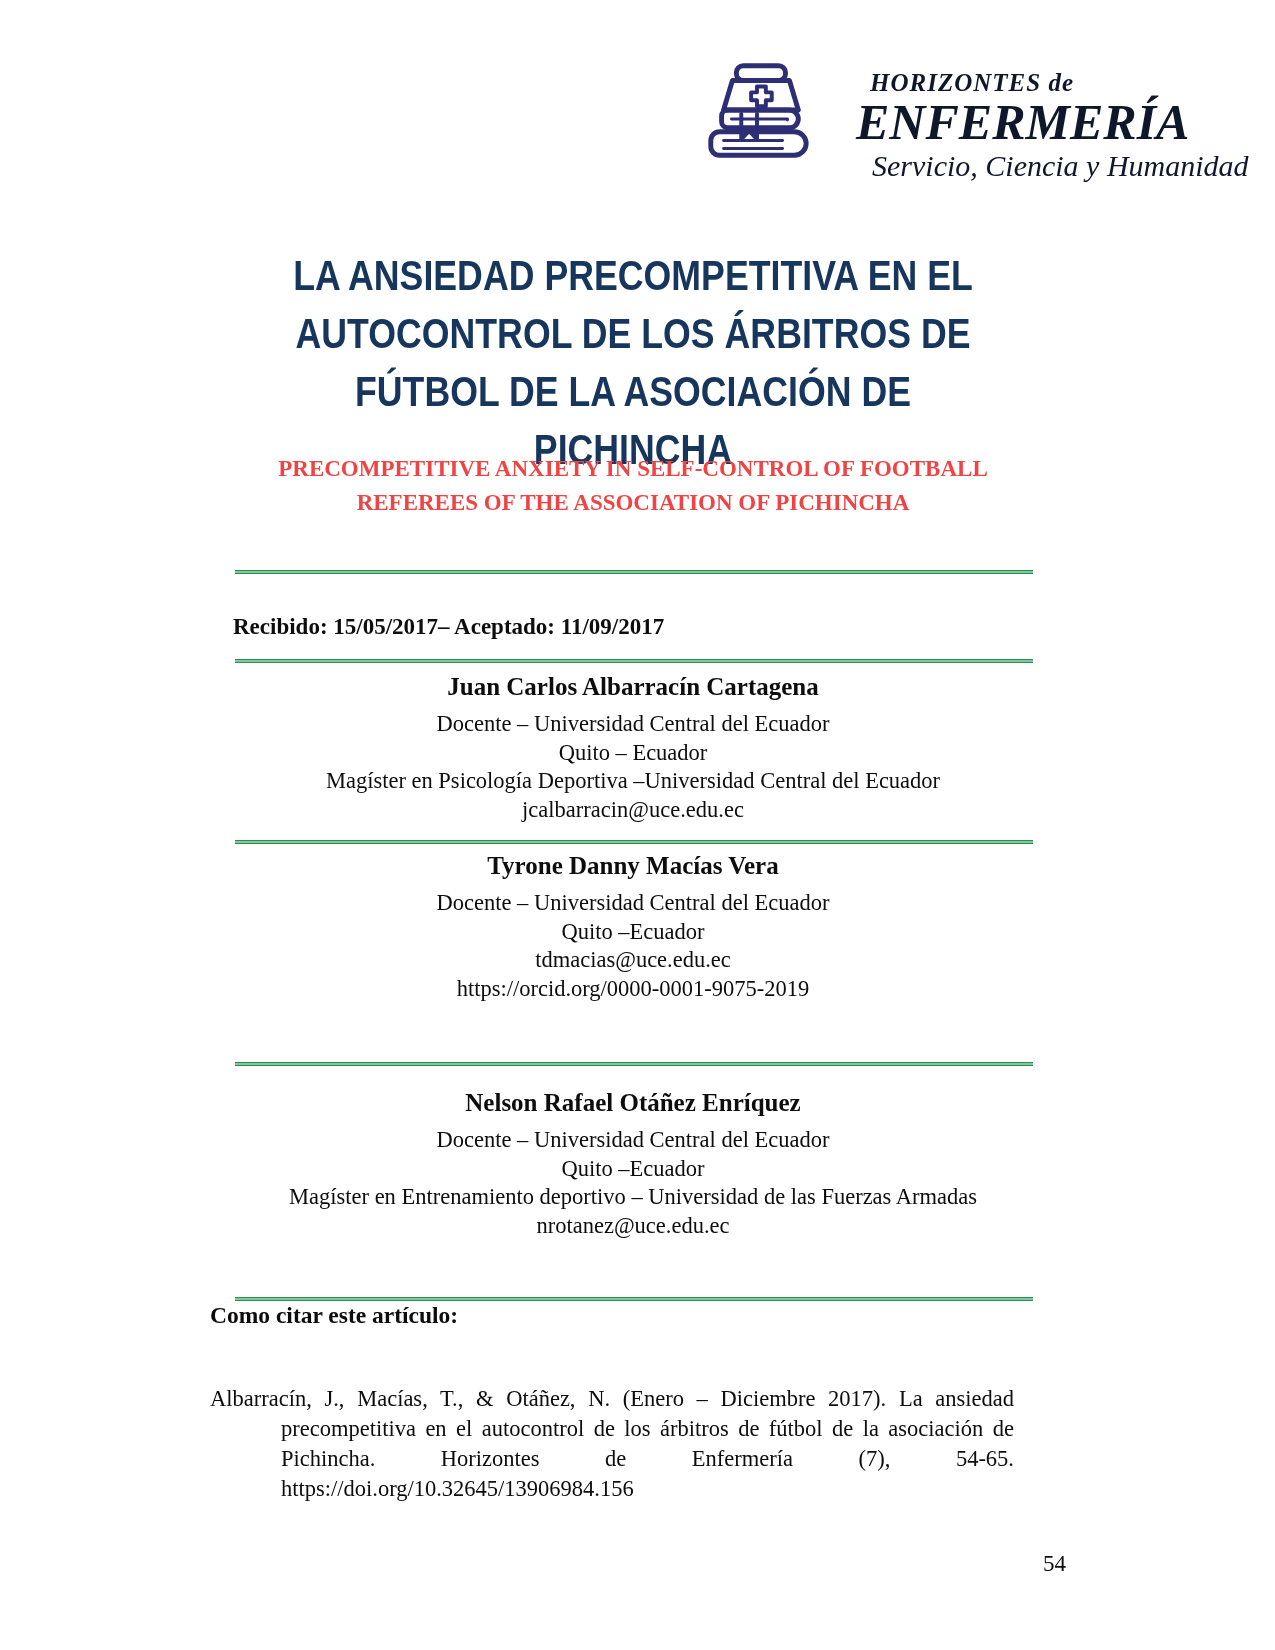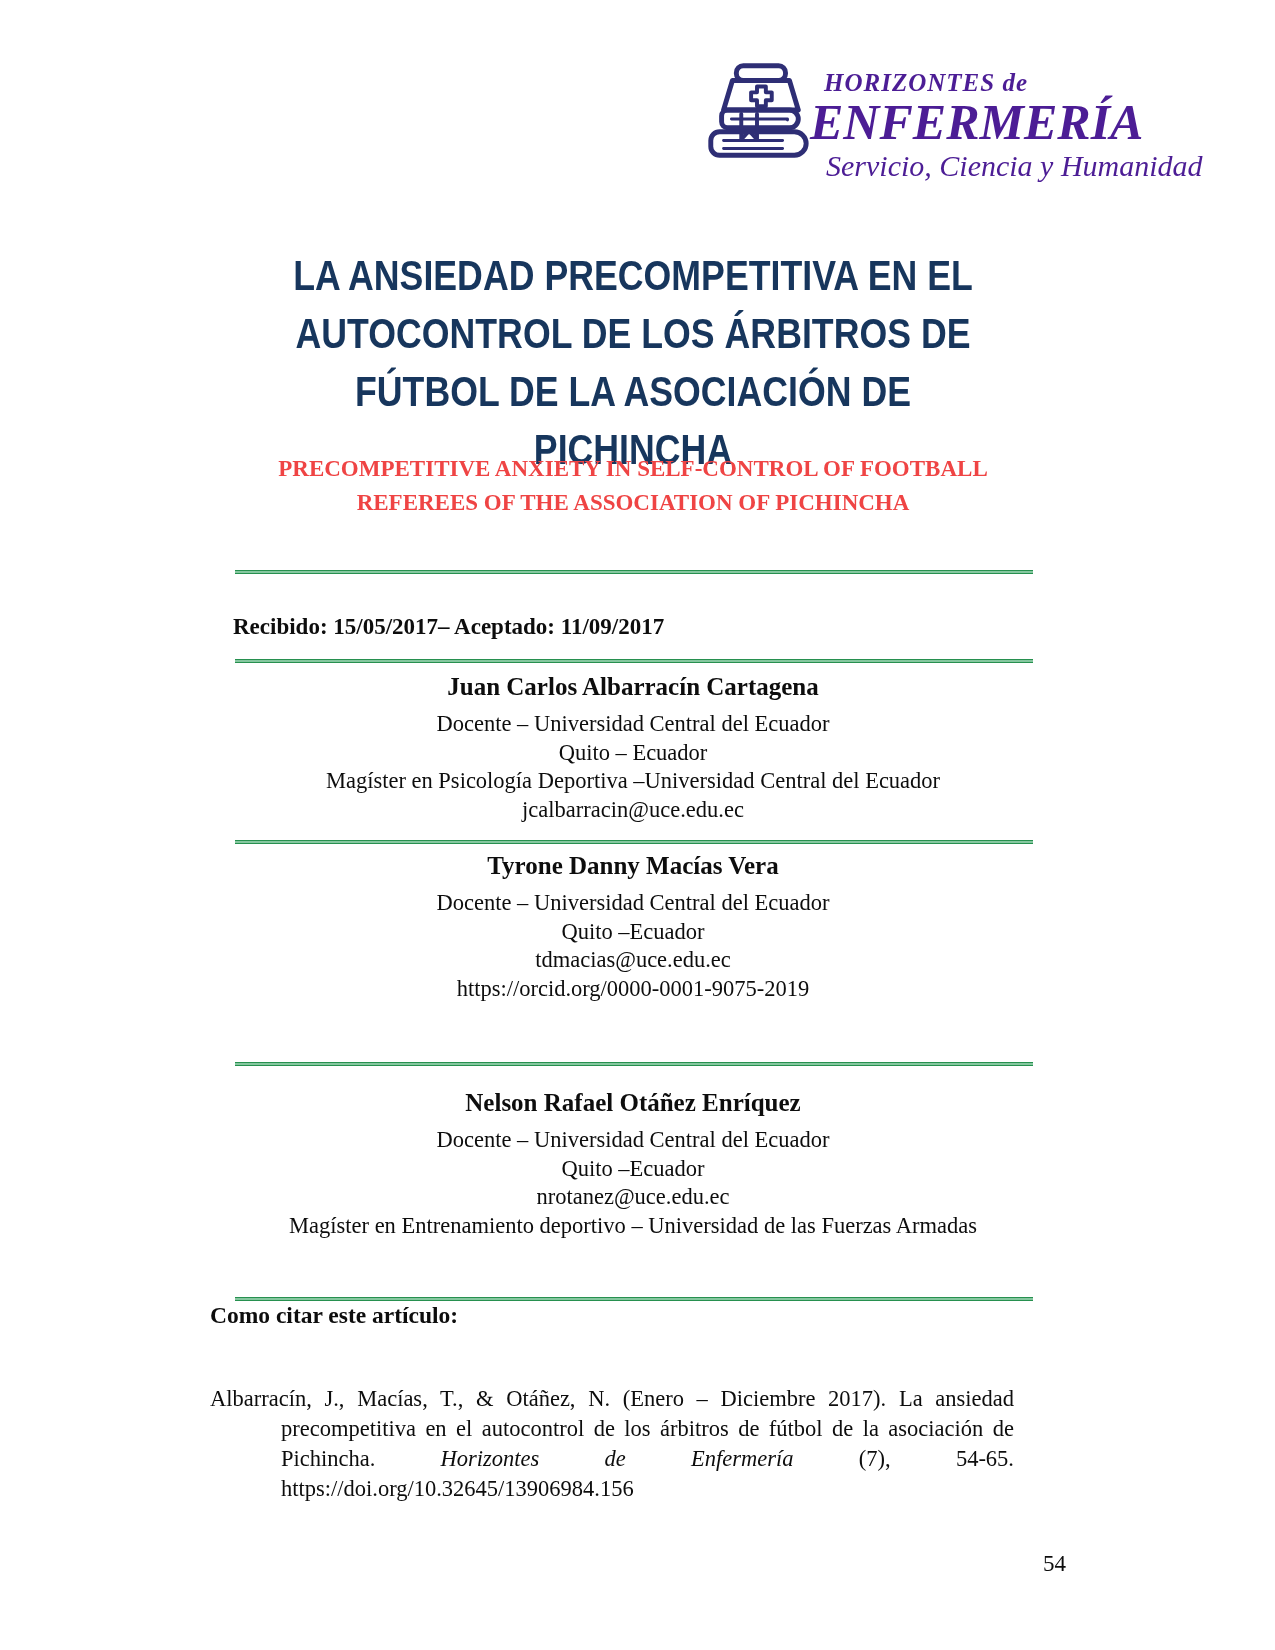--- a/index.html
+++ b/index.html
@@ -7,21 +7,21 @@
     position:relative;
     width:1275px;height:1650px;
     background:#ffffff;
     font-family:"Liberation Serif", serif;
     color:#0d0d0d;
     overflow:hidden;
   }
 
   
   .logo-icon{position:absolute;left:698px;top:58px;width:118px;height:112px;}
-  .logo-text{position:absolute;left:810px;top:64px;color:#4c1d95;line-height:1;}
+  .logo-text{position:absolute;left:856px;top:64px;color:#0f172a;line-height:1;}
   .brand-top{
     font-family:"Liberation Serif", serif;
     font-weight:bold;font-style:italic;
     font-size:25px;letter-spacing:1px;
     margin:6px 0 0 14px;
   }
   .brand-main{
     font-family:"Liberation Serif", serif;
     font-weight:bold;font-style:italic;
     font-size:50px;letter-spacing:0px;
@@ -83,21 +83,21 @@
     position:absolute;left:210px;top:1302px;
     font-weight:bold;font-size:23.5px;
   }
   .cite-text{
     position:absolute;left:210px;top:1384px;width:804px;
     font-size:22.5px;line-height:30px;
     text-align:justify;
     padding-left:71px;text-indent:-71px;
     box-sizing:border-box;
   }
-  .cite-text .journal{font-style:italic;}
+  .cite-text .journal{}
 
   .page-number{
     position:absolute;left:960px;top:1551px;width:106px;
     text-align:right;font-size:23px;
   }
 </style>
 </head>
 <body>
 
 <div class="page">
@@ -165,22 +165,22 @@
     </div>
   </div>
 
   <div class="rule rule-4"></div>
 
   <div class="author author-3">
     <div class="author-name">Nelson Rafael Otáñez Enríquez</div>
     <div class="author-lines">
       <div>Docente – Universidad Central del Ecuador</div>
       <div>Quito –Ecuador</div>
+      <div>Magíster en Entrenamiento deportivo – Universidad de las Fuerzas Armadas</div>
       <div>nrotanez@uce.edu.ec</div>
-      <div>Magíster en Entrenamiento deportivo – Universidad de las Fuerzas Armadas</div>
     </div>
   </div>
 
   <div class="rule rule-5"></div>
 
   <div class="cite-heading">Como citar este artículo:</div>
 
   <div class="cite-text">
     <span>Albarracín, J., Macías, T., &amp; Otáñez, N. (Enero – Diciembre 2017). La ansiedad precompetitiva en el autocontrol de los árbitros de fútbol de la asociación de Pichincha. </span><span class="journal">Horizontes de Enfermería</span><span> (7), 54-65. https://doi.org/10.32645/13906984.156</span>
   </div>

